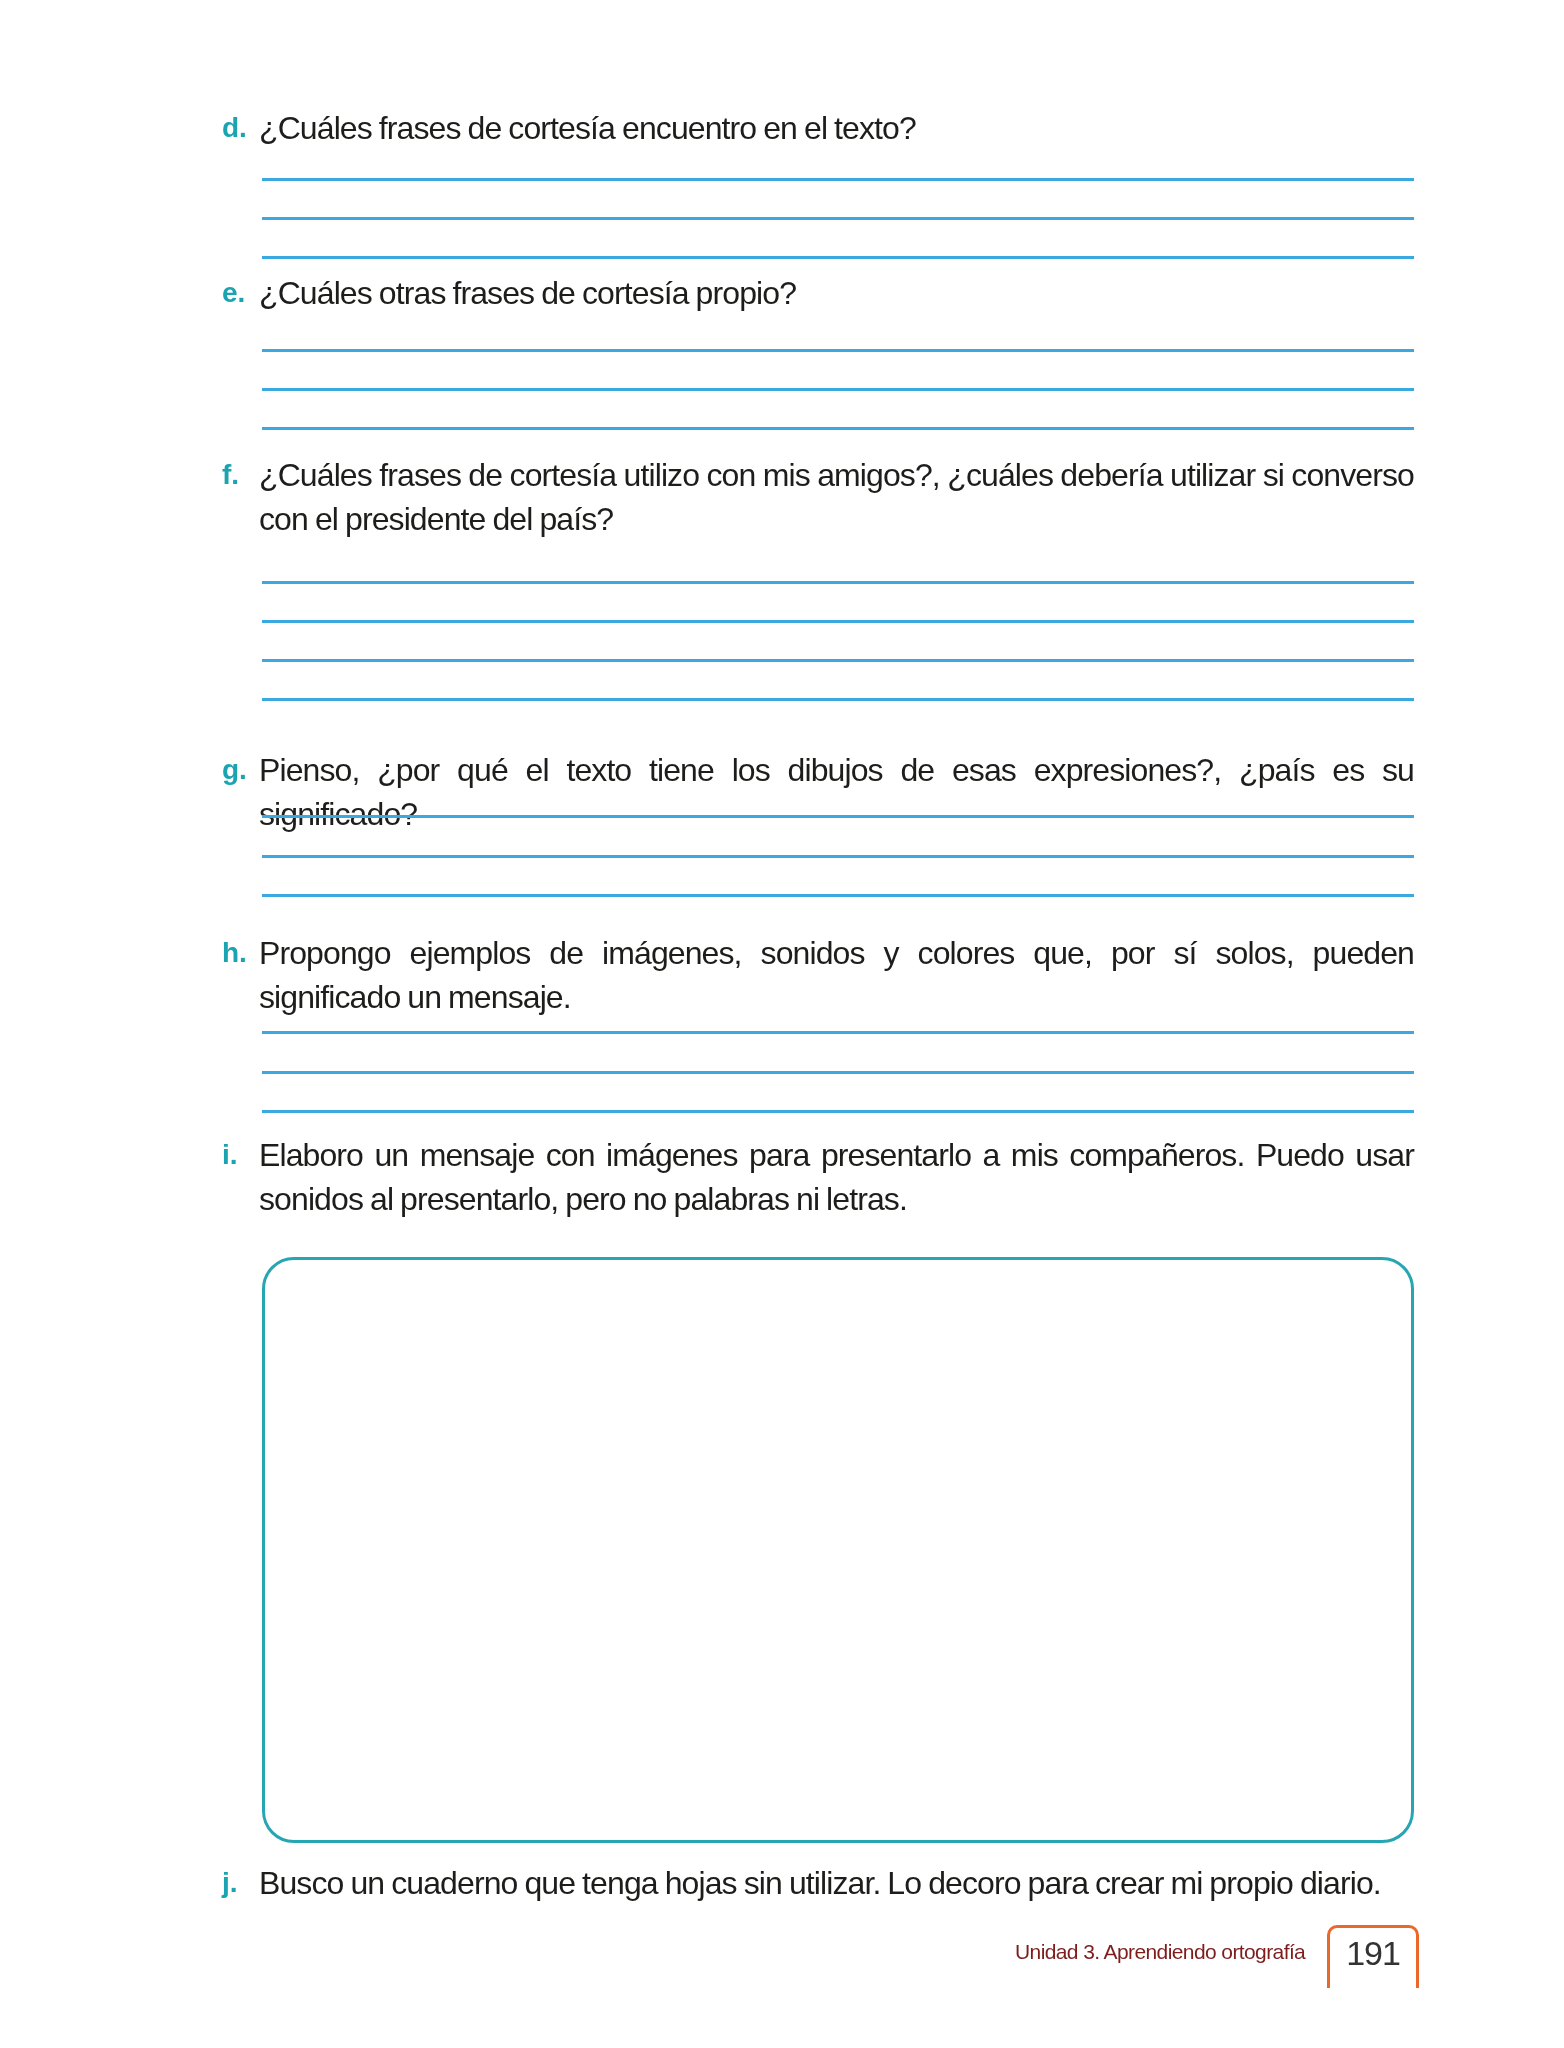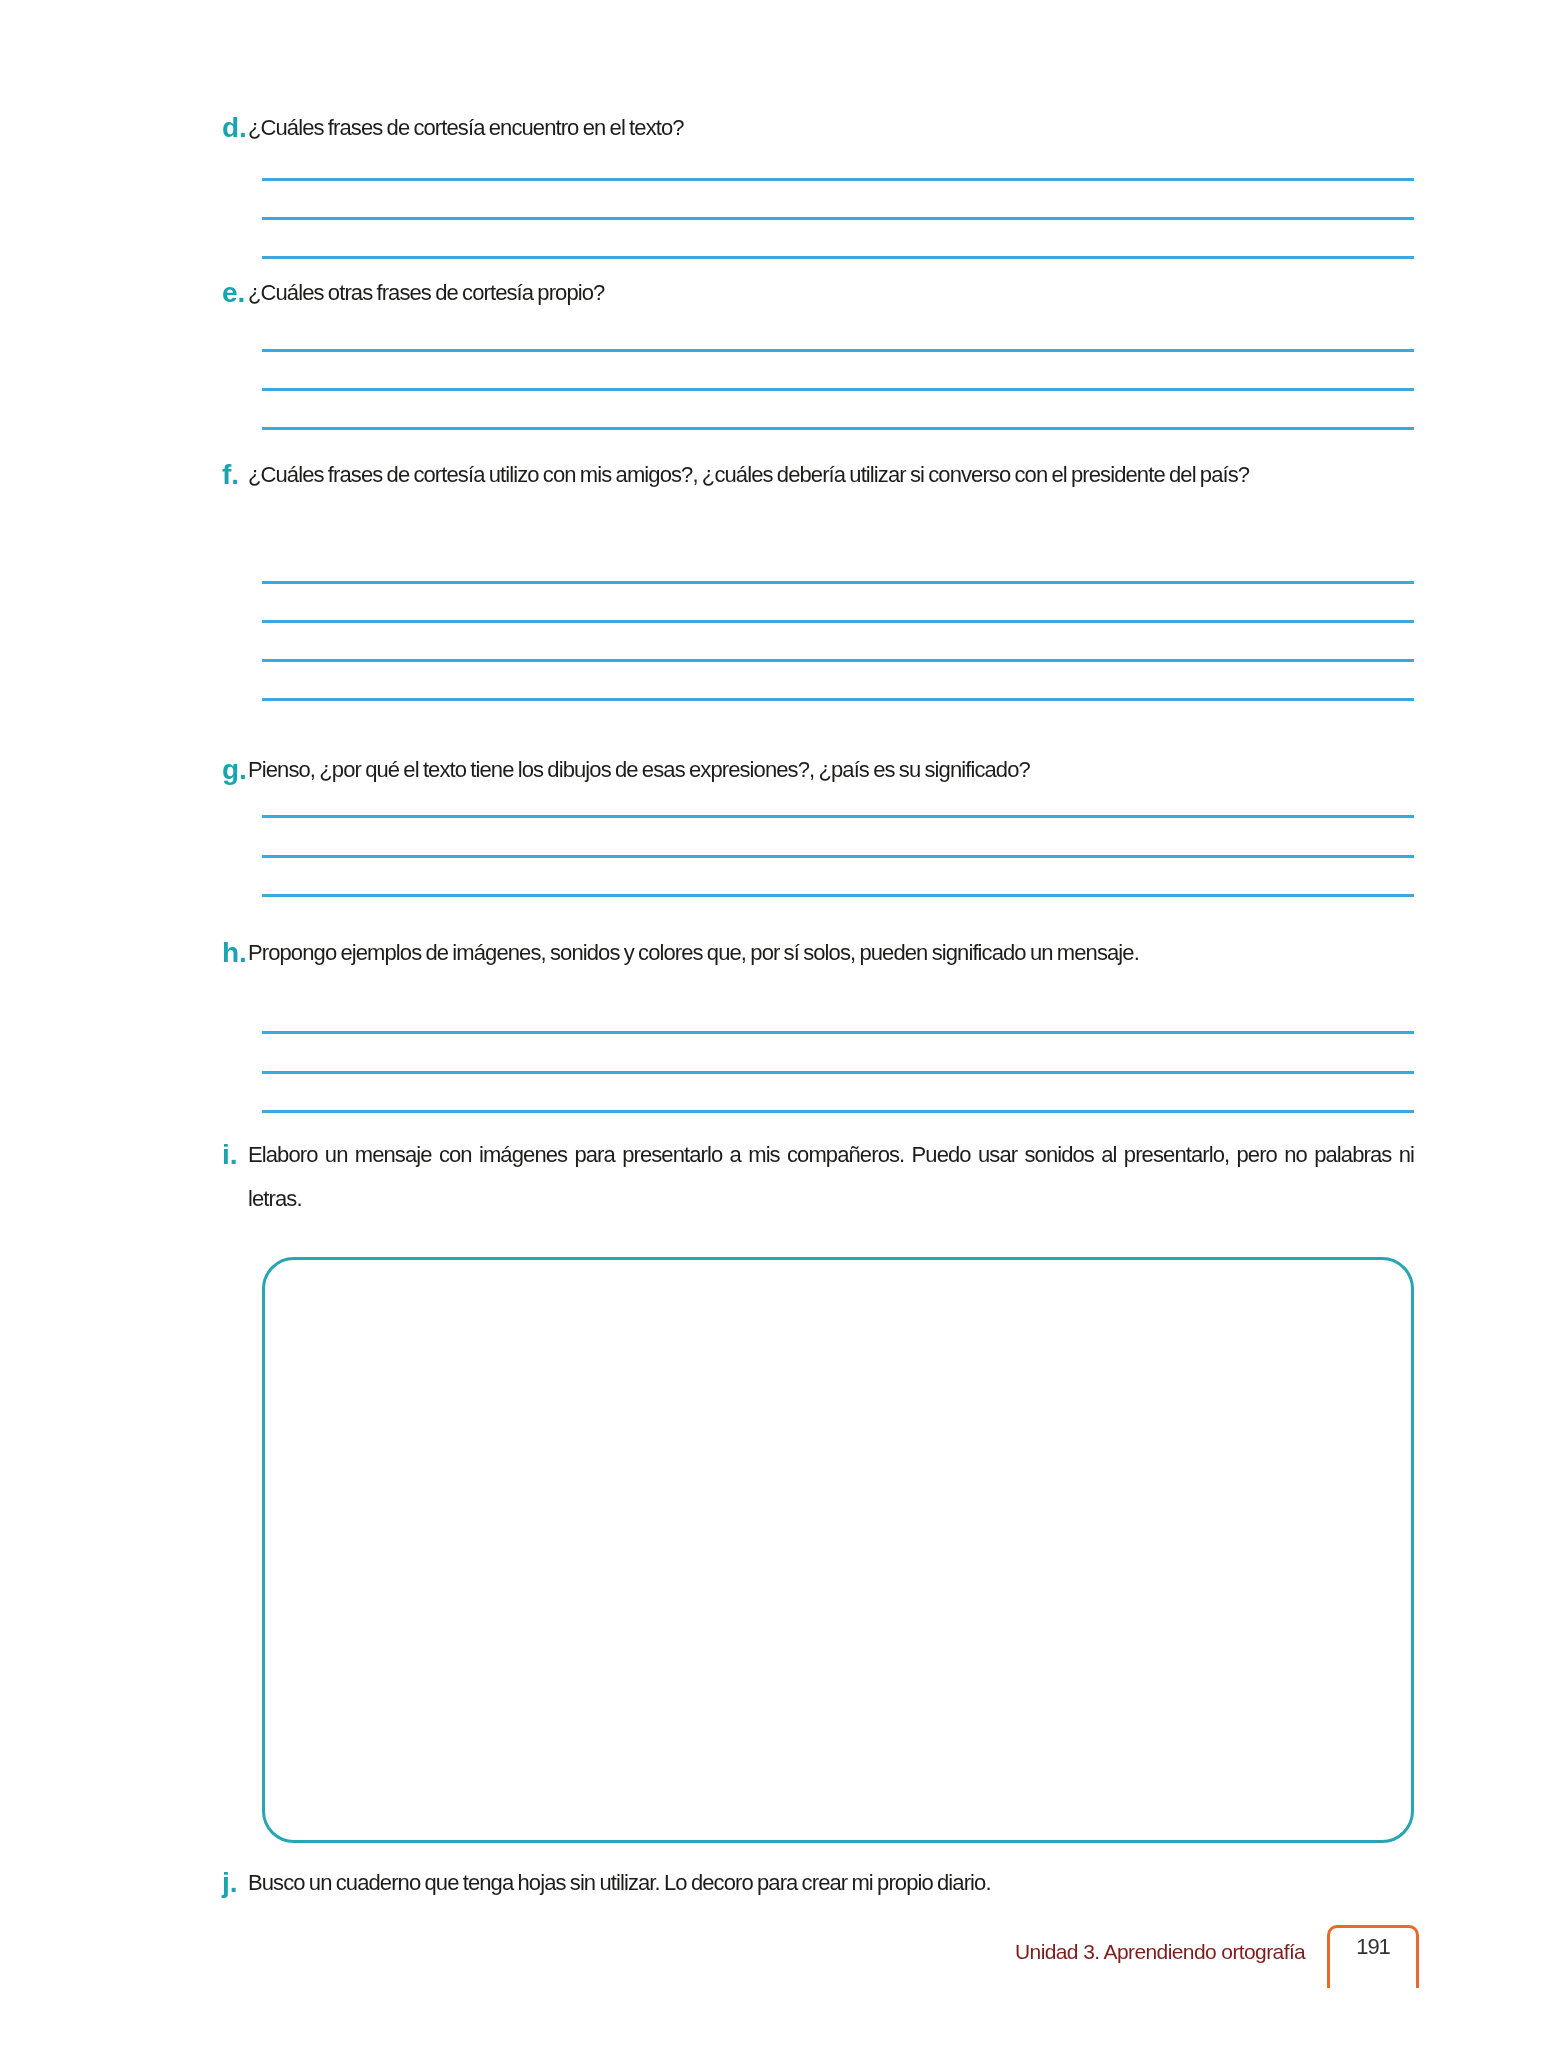--- a/index.html
+++ b/index.html
@@ -1,32 +1,32 @@
 <!DOCTYPE html>
 <html><head>
 <meta charset="utf-8">
 <style>
   html, body { margin: 0; padding: 0; background: #ffffff; }
   body { width: 1564px; height: 2048px; position: relative; overflow: hidden;
          font-family: "Liberation Sans", sans-serif; color: #1d1d1b; }
   .q { position: absolute; left: 222px; width: 1192px; }
   .q .lbl { position: absolute; left: 0; top: 0; font-weight: bold; color: #1aa3b0;
             font-size: 28px; line-height: 44px; }
-  .q .txt { margin-left: 26px; font-size: 22px; line-height: 44px; text-align: justify;
+  .q .txt { margin-left: 37px; font-size: 32px; line-height: 44px; text-align: justify;
             text-align-last: left; letter-spacing: -0.9px; word-spacing: -1px; }
   .rule { position: absolute; left: 262px; width: 1152px; height: 0;
           border-top: 3px solid #3ba8df; }
   .drawbox { position: absolute; left: 262px; top: 1257px; width: 1146px; height: 580px;
              border: 3px solid #26a5b3; border-radius: 32px; }
   .footer-text { position: absolute; left: 1015px; top: 1940px; font-size: 21px;
                  color: #7f1d1d; letter-spacing: -0.6px; }
   .page-box { position: absolute; left: 1327px; top: 1925px; width: 86px; height: 60px;
               border: 3px solid #e8692a; border-bottom: none; border-radius: 10px 10px 0 0; }
   .page-num { position: absolute; left: 0; right: 0; top: 6px; text-align: center;
-              font-size: 22px; color: #333; letter-spacing: -1px; }
+              font-size: 34px; color: #333; letter-spacing: -1px; }
 </style>
 </head>
 <body>
 
 <div class="q" style="top:106px">
   <span class="lbl">d.</span>
   <div class="txt">¿Cuáles frases de cortesía encuentro en el texto?</div>
 </div>
 <div class="rule" style="top:178px"></div>
 <div class="rule" style="top:217px"></div>

